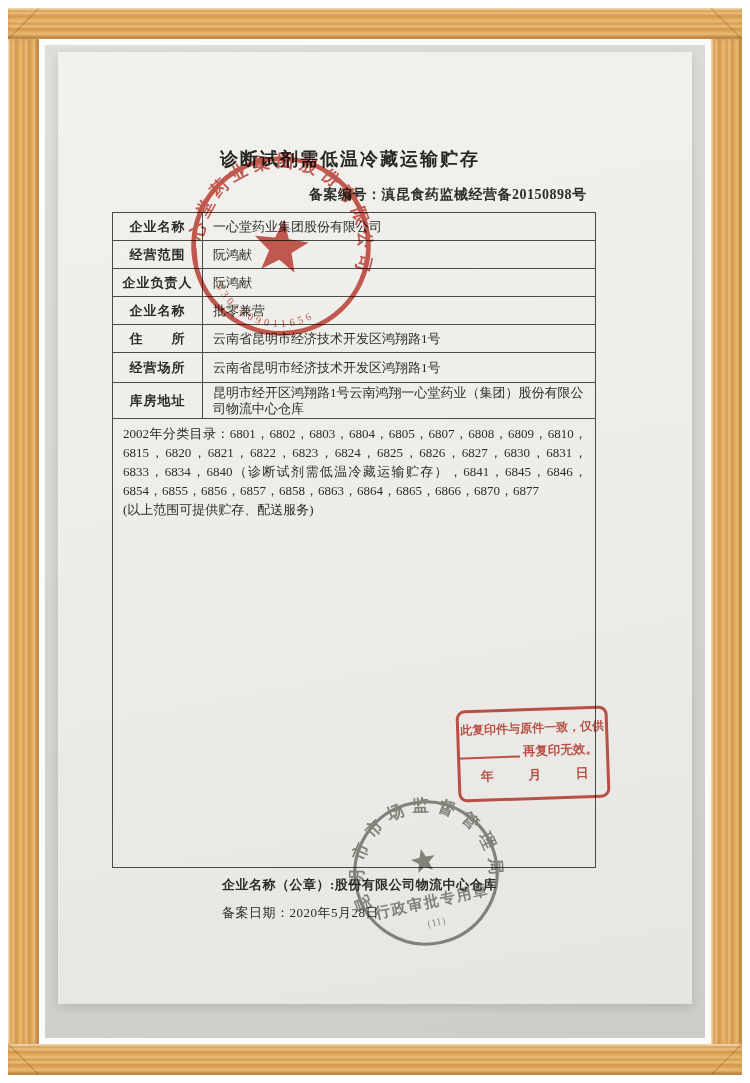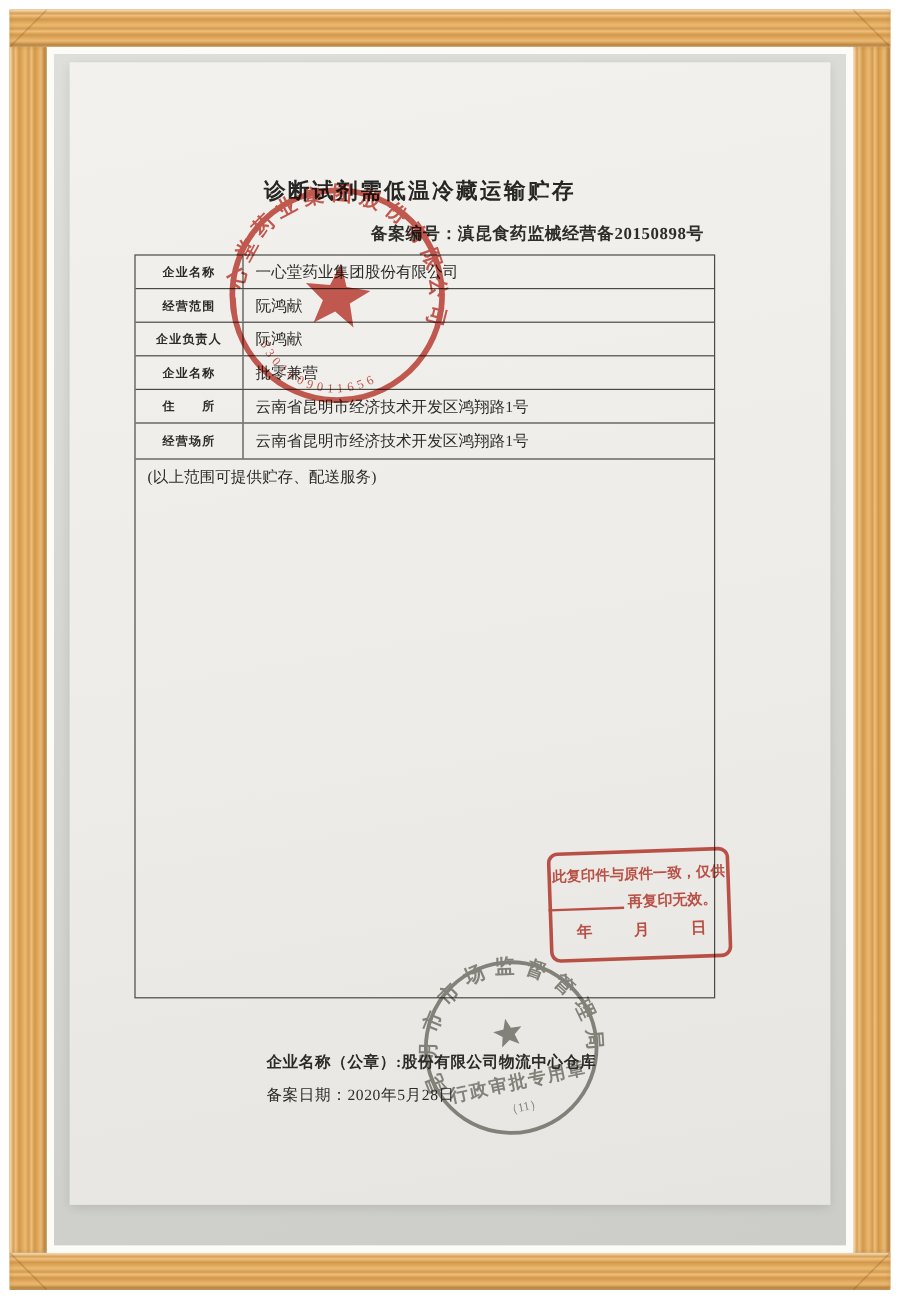--- a/index.html
+++ b/index.html
@@ -61,21 +61,21 @@
   }
   .cert-table{
     position:absolute;left:112px;top:212px;width:484px;
     border:1px solid #4a4a44;
   }
   .t-row{display:flex;border-bottom:1px solid #4a4a44;}
   .t-row:last-child{border-bottom:none;}
   .t-label{
     width:90px;flex:0 0 90px;border-right:1px solid #4a4a44;
     display:flex;align-items:center;justify-content:center;
-    font-size:10px;font-weight:600;letter-spacing:1px;text-align:center;
+    font-size:13px;font-weight:600;letter-spacing:1px;text-align:center;
   }
   .t-value{
     flex:1;display:flex;align-items:center;
     padding:2px 8px 2px 10px;font-size:13px;line-height:16px;
   }
   .h28{height:28px}.h30{height:30px}.h36{height:36px}.h448{height:448px}
   .t-value.top{display:block;padding-top:5px;}
   .scope-line{font-size:13px;line-height:19px;text-align:justify;}
   
   .company-seal{
@@ -140,22 +140,27 @@
     <div class="t-value">批零兼营</div>
   </div>
   <div class="t-row h28">
     <div class="t-label">住　　所</div>
     <div class="t-value">云南省昆明市经济技术开发区鸿翔路1号</div>
   </div>
   <div class="t-row h30">
     <div class="t-label">经营场所</div>
     <div class="t-value">云南省昆明市经济技术开发区鸿翔路1号</div>
   </div>
+  <div class="t-row h36">
+    <div class="t-label">库房地址</div>
+    <div class="t-value">昆明市经开区鸿翔路1号云南鸿翔一心堂药业（集团）股份有限公司物流中心仓库</div>
+  </div>
   <div class="t-row h448">
     <div class="t-value top">
+      <div class="scope-line">2002年分类目录：6801，6802，6803，6804，6805，6807，6808，6809，6810，6815，6820，6821，6822，6823，6824，6825，6826，6827，6830，6831，6833，6834，6840（诊断试剂需低温冷藏运输贮存），6841，6845，6846，6854，6855，6856，6857，6858，6863，6864，6865，6866，6870，6877</div>
       <div class="scope-line">(以上范围可提供贮存、配送服务)</div>
     </div>
   </div>
 </div>
 
 <svg class="company-seal" viewBox="0 0 200 200">
   <defs>
     <path id="sealTopArc" d="M 22,128 A 83,83 0 1 1 178,128" fill="none"></path>
     <path id="sealBottomArc" d="M 38,150 A 72,72 0 0 0 162,150" fill="none"></path>
   </defs>

